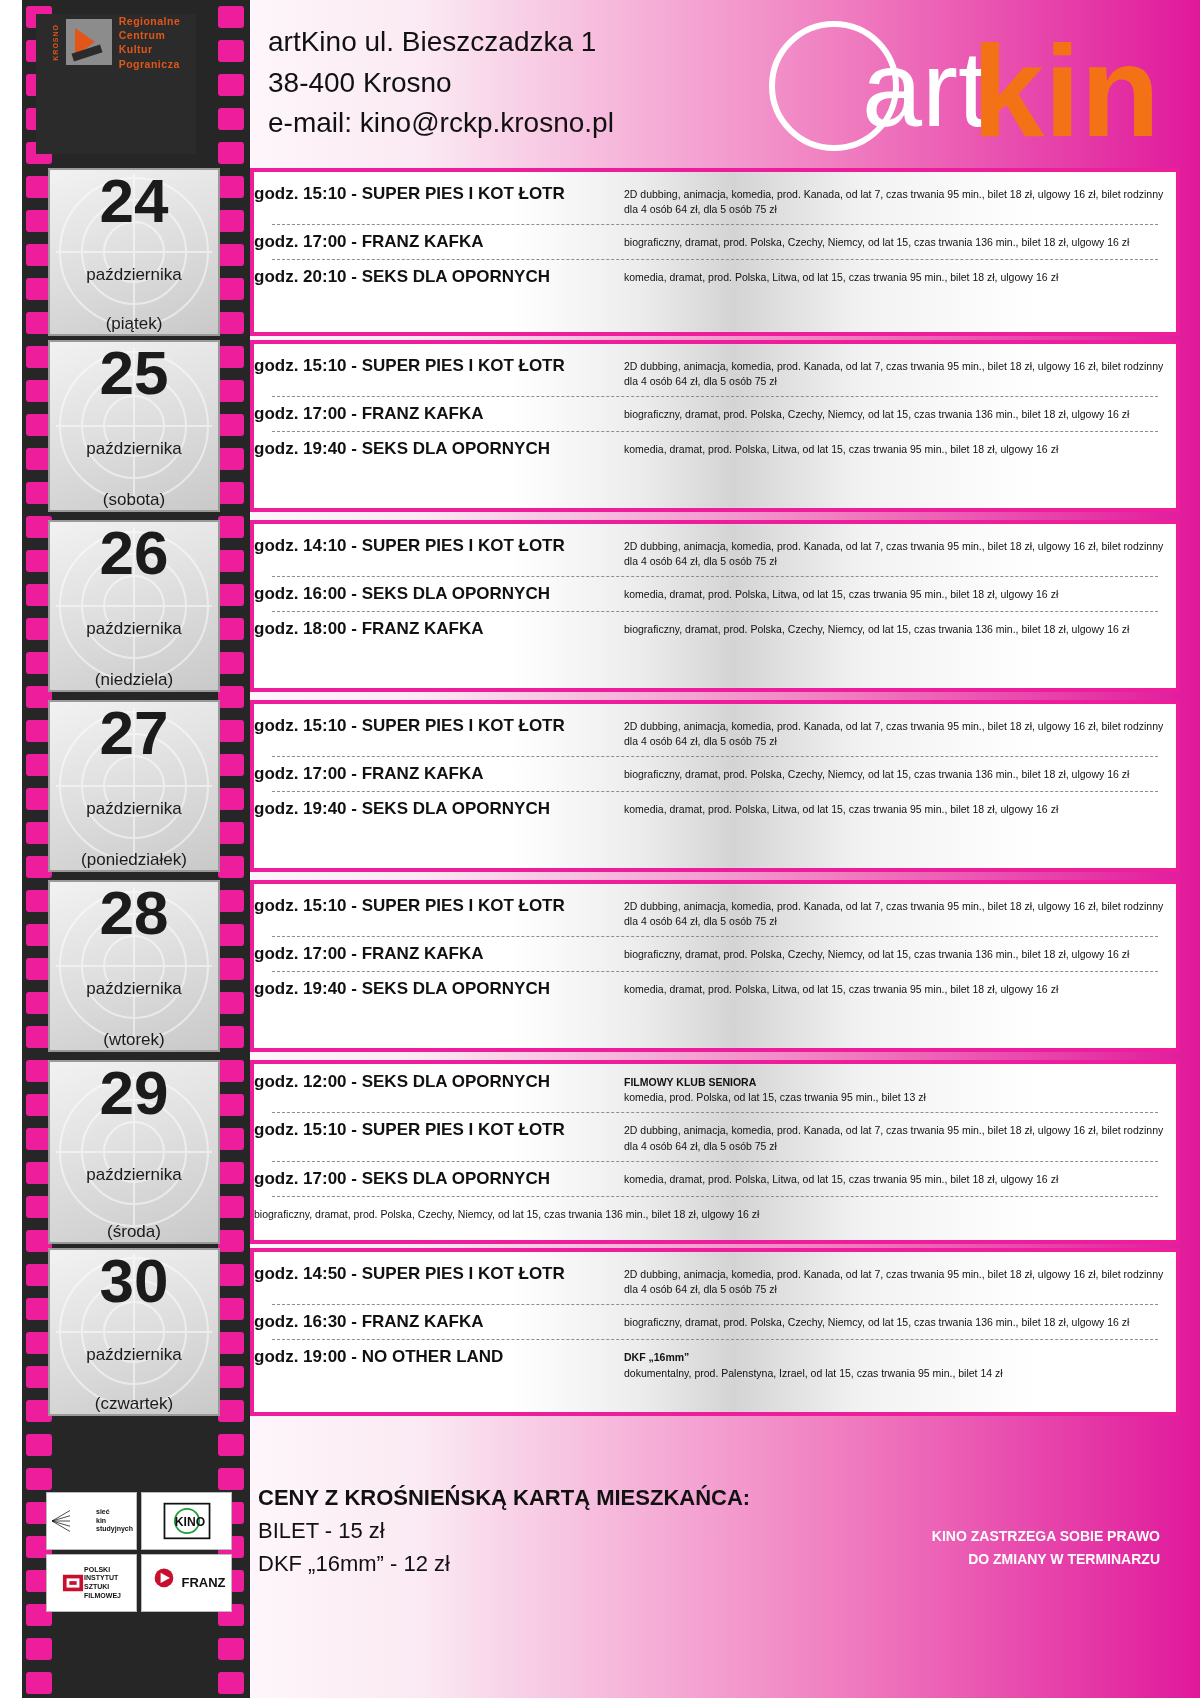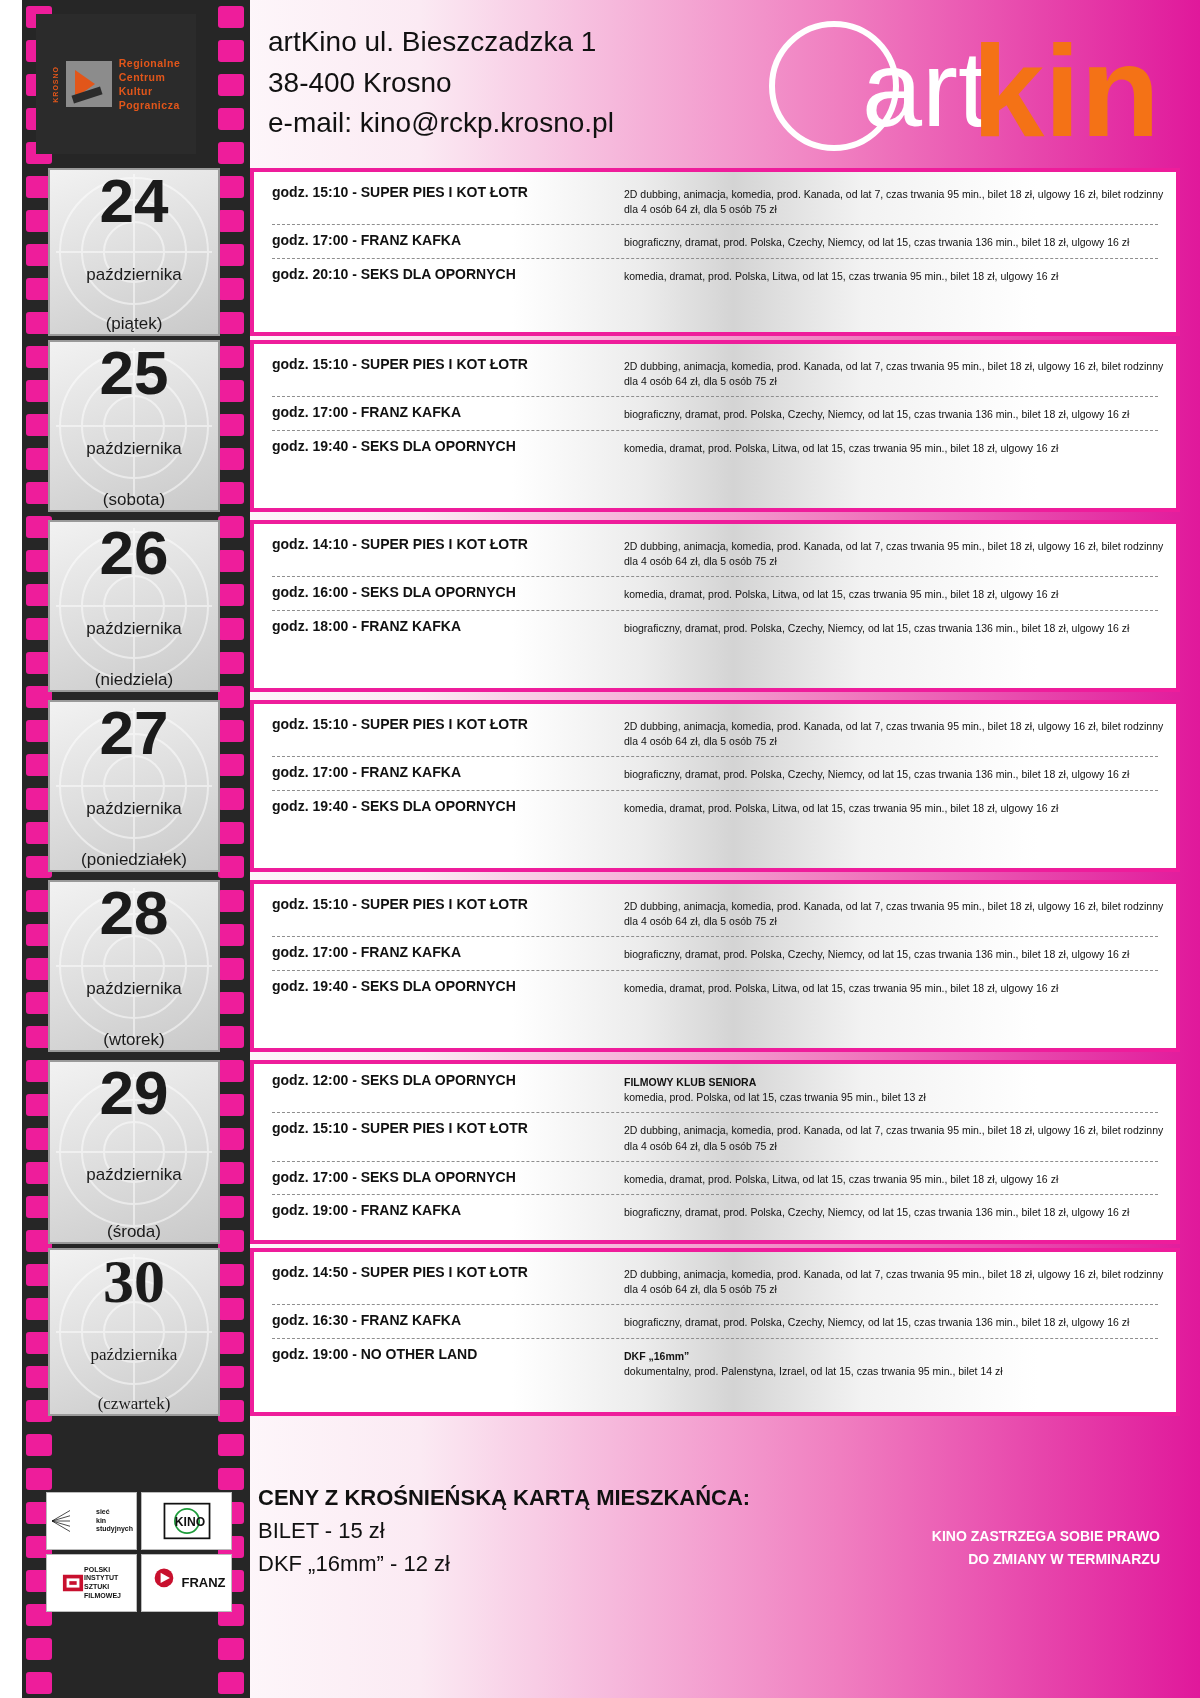--- a/index.html
+++ b/index.html
@@ -23,21 +23,21 @@
   .perf-col { position:absolute; top:0; width:26px; height:1698px; }
   .perf-col.left { left:4px; }
   .perf-col.right { left:196px; }
   .perf {
     position:absolute; left:0; width:26px; height:22px;
     background:#ee1d9b; border-radius:3px;
   }
   
   .logo-box {
     position:absolute; left:36px; top:14px; width:160px; height:140px;
-    background:#2b2b2b; display:flex; align-items:center; justify-content:center;
+    background:#2b2b2b; display:flex; align-items:flex-start; justify-content:center;
   }
   .rckp { display:flex; align-items:center; gap:7px; }
   .rckp-mark { position:relative; width:46px; height:46px; }
   .rckp-mark .sq { position:absolute; left:0; top:0; width:46px; height:46px; background:#8c8c8c; }
   .rckp-mark .tri { position:absolute; left:9px; top:9px; width:0; height:0;
       border-left:20px solid #e2561a; border-top:14px solid transparent; border-bottom:14px solid transparent; }
   .rckp-mark .bar { position:absolute; left:6px; top:30px; width:30px; height:8px; background:#2b2b2b; transform:rotate(-18deg); }
   .rckp-side { writing-mode:vertical-rl; transform:rotate(180deg); color:#e2561a; font-size:7px; letter-spacing:1px; font-weight:bold; }
   .rckp-txt { font-size:10.5px; line-height:1.35; color:#e2561a; font-weight:bold; letter-spacing:0.5px; }
 
@@ -66,22 +66,22 @@
   .day .dow { position:relative; font-size:17px; color:#1b1b1b; }
 
   
   .sched {
     position:absolute; left:250px; width:930px;
     background:linear-gradient(90deg,#ffffff 0%,#ffffff 28%,#ececec 42%,#d4d4d4 52%,#f2f2f2 66%,#ffffff 85%,#ffffff 100%);
     border:4px solid #ee1d9b;
   }
   .show { position:relative; display:flex; align-items:flex-start; }
   .show .time {
-    font-size:14px; font-weight:bold; color:#111; white-space:nowrap;
-    padding-left:18px; min-width:370px;
+    font-size:17px; font-weight:bold; color:#111; white-space:nowrap;
+    min-width:370px;
   }
   .show .meta { font-size:10.5px; color:#111; line-height:1.45; padding-top:3px; }
   .show .meta .tag { font-weight:bold; font-size:10.5px; }
   .dashed {
     border-top:1px dashed #8e8e8e; margin:7px 18px 7px 18px; height:0;
   }
   
   .footer-left {
     position:absolute; left:258px; bottom:118px; font-size:22px; color:#111; line-height:1.5;
   }
@@ -403,25 +403,24 @@
           <div class="time">godz. 15:10 - SUPER PIES I KOT ŁOTR</div>
           <div class="meta">2D dubbing, animacja, komedia, prod. Kanada, od lat 7, czas trwania 95 min., bilet 18 zł, ulgowy 16 zł, bilet rodzinny dla 4 osób 64 zł, dla 5 osób 75 zł</div>
         </div>
         <div class="dashed"></div>
         <div class="show">
           <div class="time">godz. 17:00 - SEKS DLA OPORNYCH</div>
           <div class="meta">komedia, dramat, prod. Polska, Litwa, od lat 15, czas trwania 95 min., bilet 18 zł, ulgowy 16 zł</div>
         </div>
         <div class="dashed"></div>
         <div class="show">
-          <div class="time">godz. 19:00 - FRANZ KAFKA</div>
-          <div class="meta">biograficzny, dramat, prod. Polska, Czechy, Niemcy, od lat 15, czas trwania 136 min., bilet 18 zł, ulgowy 16 zł</div>
-        </div>
-      </div>
-      <div class="day" style="top: 1248px; height: 168px; font-family: Liberation Serif, serif;">
+          <div class="meta">biograficzny, dramat, prod. Polska, Czechy, Niemcy, od lat 15, czas trwania 136 min., bilet 18 zł, ulgowy 16 zł</div>
+        </div>
+      </div>
+      <div class="day" style="top: 1248px; height: 168px;">
         <svg class="target" viewBox="0 0 160 160">
           <circle cx="80" cy="80" r="74" fill="none" stroke="#ffffff" stroke-width="2"></circle>
           <circle cx="80" cy="80" r="52" fill="none" stroke="#ffffff" stroke-width="2"></circle>
           <circle cx="80" cy="80" r="30" fill="none" stroke="#ffffff" stroke-width="2"></circle>
           <line x1="80" y1="2" x2="80" y2="158" stroke="#ffffff" stroke-width="2"></line>
           <line x1="2" y1="80" x2="158" y2="80" stroke="#ffffff" stroke-width="2"></line>
         </svg>
         <div class="num">30</div>
         <div class="mon">października</div>
         <div class="dow">(czwartek)</div>

